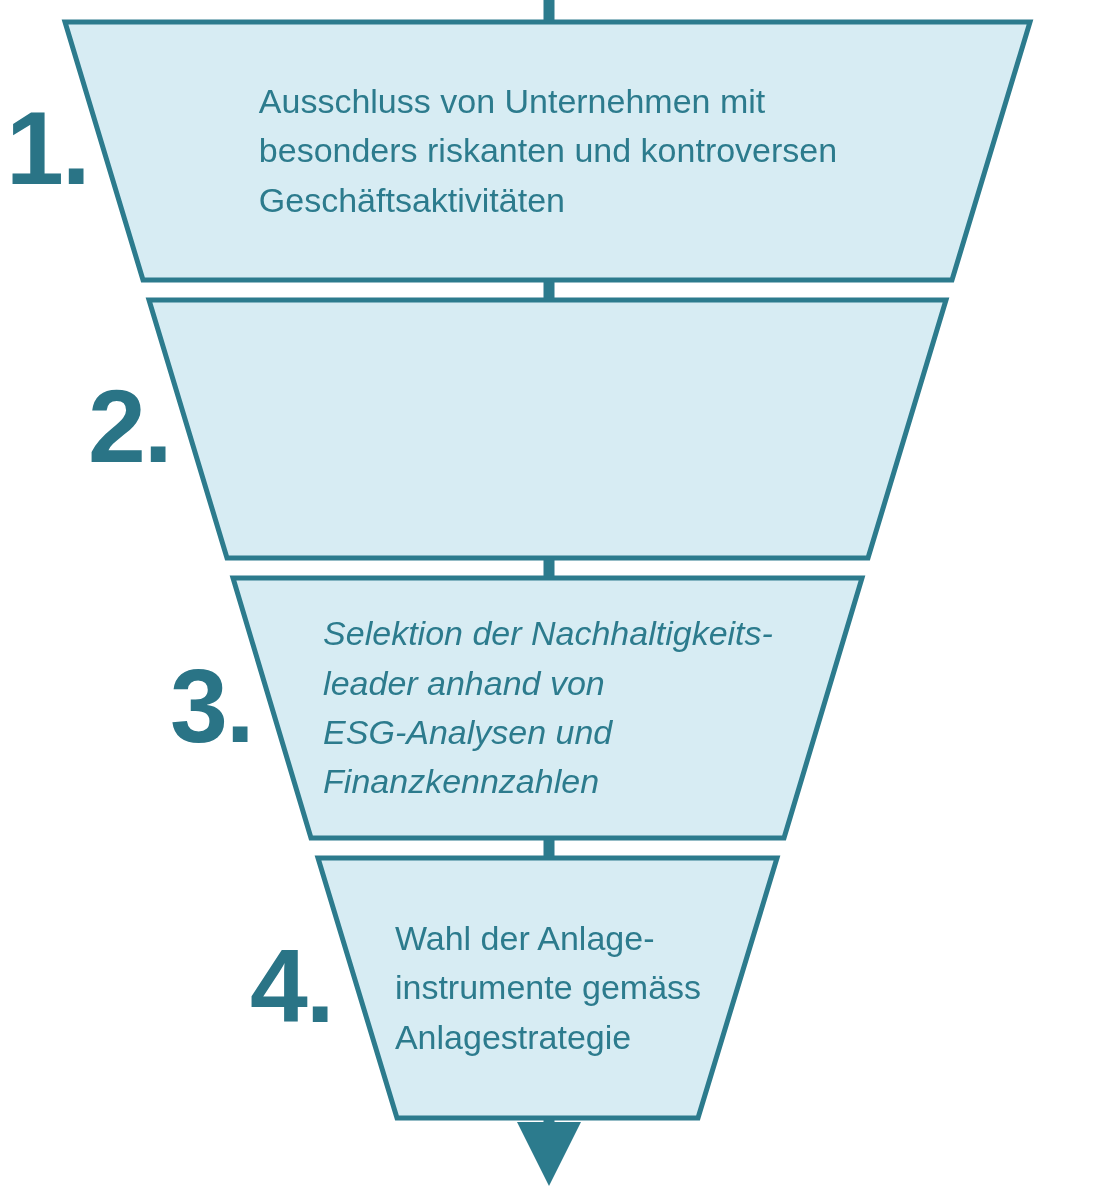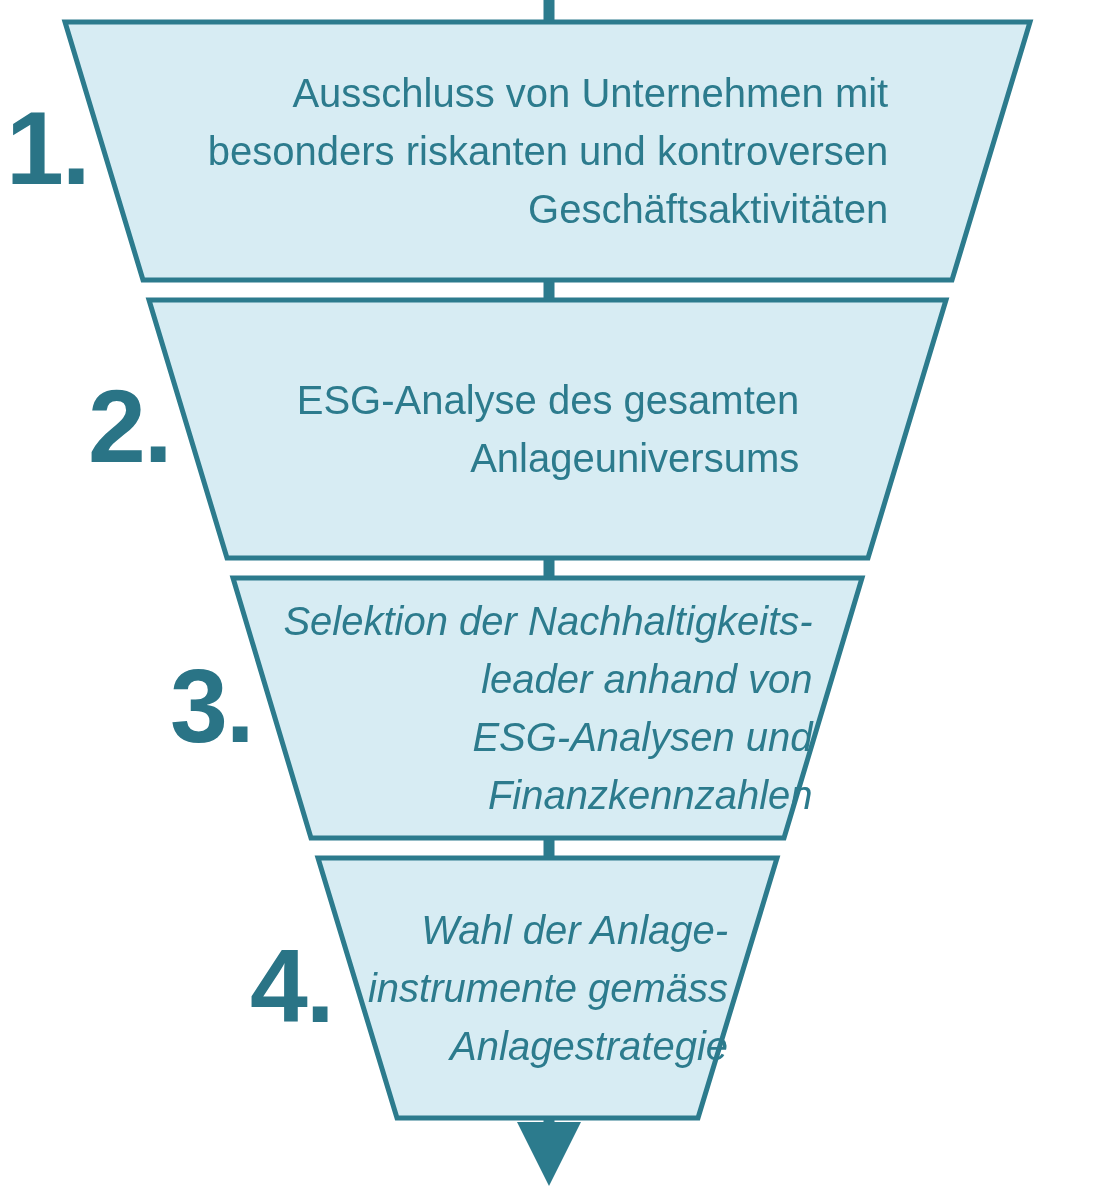--- a/index.html
+++ b/index.html
@@ -43,34 +43,34 @@
     line-height: 1;
     color: var(--number, #2a7486);
     letter-spacing: -2px;
     user-select: none;
   }
   .stage-text {
     position: absolute;
     display: flex;
     align-items: center;
     justify-content: center;
-    text-align: right;
+    text-align: left;
     white-space: pre-line;
-    font-size: 40px;
+    font-size: 34px;
     line-height: 1.45;
     color: var(--text, #2c7b8d);
   }
   .num-1 { left: 6px;   top: 96px;  }
   .num-2 { left: 88px;  top: 374px; }
   .num-3 { left: 170px; top: 654px; }
   .num-4 { left: 250px; top: 934px; }
   .text-1 { left: 148px; top: 24px;  width: 800px; height: 254px; }
   .text-2 { left: 228px; top: 302px; width: 640px; height: 254px; }
   .text-3 { left: 268px; top: 580px; width: 560px; height: 256px; font-style: italic; }
-  .text-4 { left: 338px; top: 860px; width: 420px; height: 256px; font-style: italic; }
+  .text-4 { left: 338px; top: 860px; width: 420px; height: 256px; }
 </style>
 </head>
 <body>
 
 <div class="canvas">
 
   <svg class="funnel-svg" viewBox="0 0 1101 1188" aria-hidden="true">
 
     <line class="flow-line" x1="549" y1="0" x2="549" y2="1140"></line>
 
@@ -83,22 +83,20 @@
   </svg>
 
   <div class="stage-number num-1">1.</div>
   <div class="stage-number num-2">2.</div>
   <div class="stage-number num-3">3.</div>
   <div class="stage-number num-4">4.</div>
 
   <div class="stage-text text-1">Ausschluss von Unternehmen mit
 besonders riskanten und kontroversen
 Geschäftsaktivitäten</div>
-  <div class="stage-text text-2">ESG-Analyse des gesamten
-Anlageuniversums</div>
   <div class="stage-text text-3">Selektion der Nachhaltigkeits-
 leader anhand von
 ESG-Analysen und
 Finanzkennzahlen</div>
   <div class="stage-text text-4">Wahl der Anlage-
 instrumente gemäss
 Anlagestrategie</div>
 
 </div>
 

